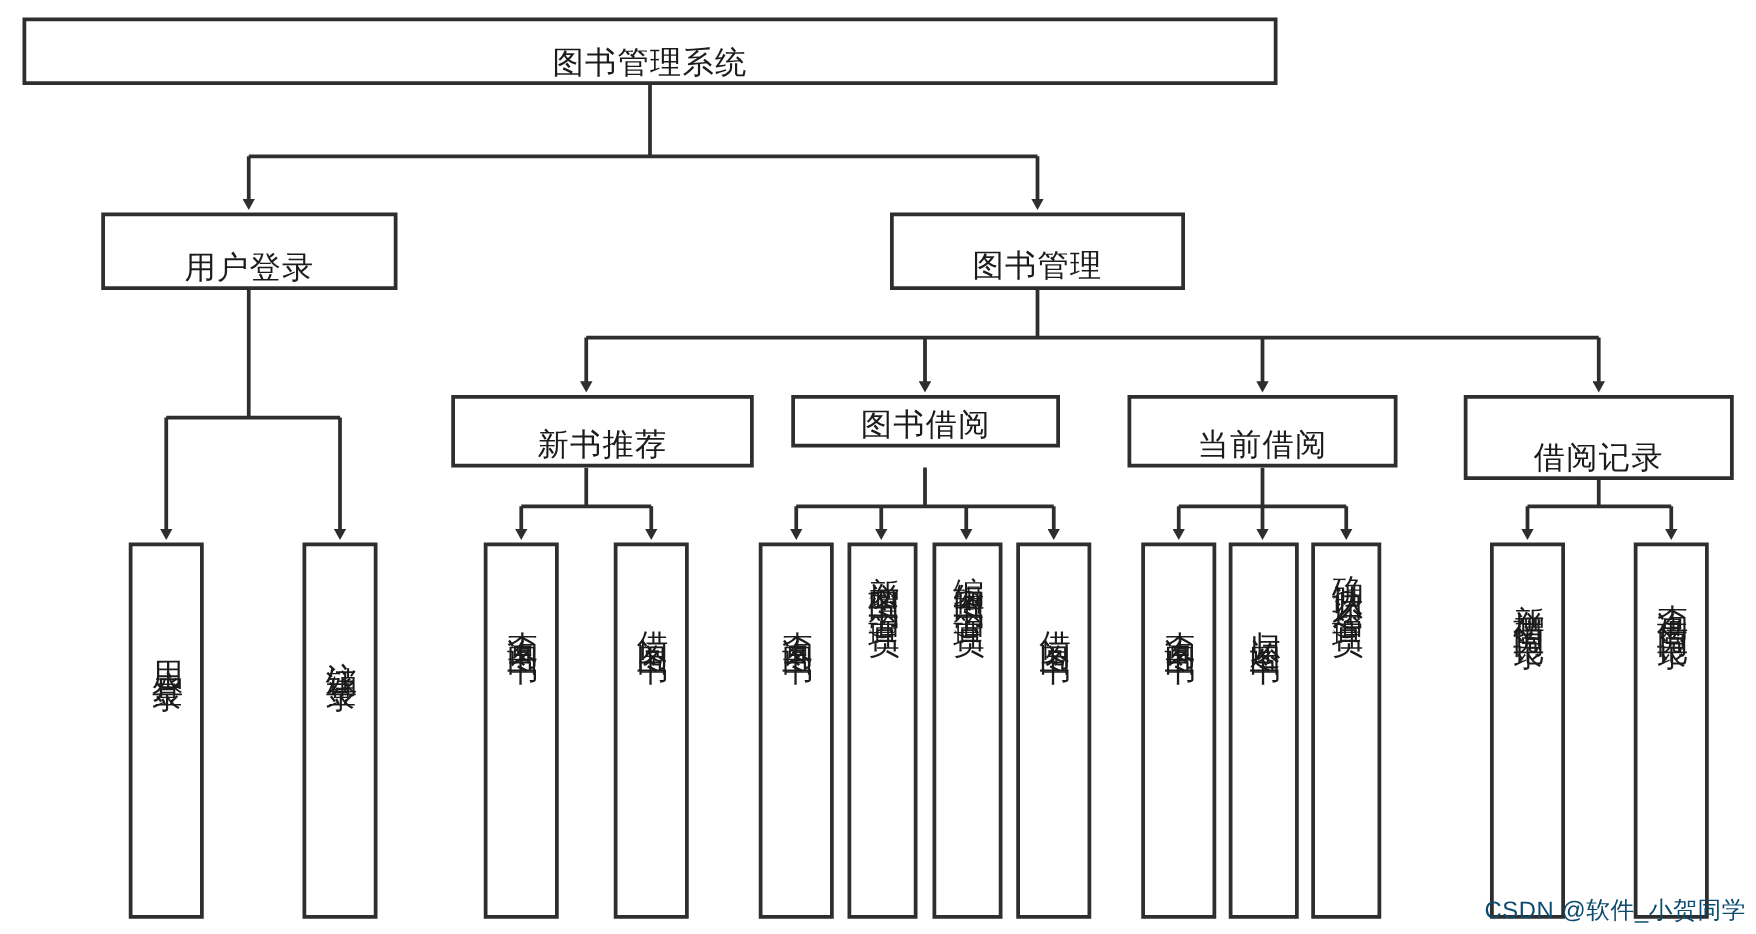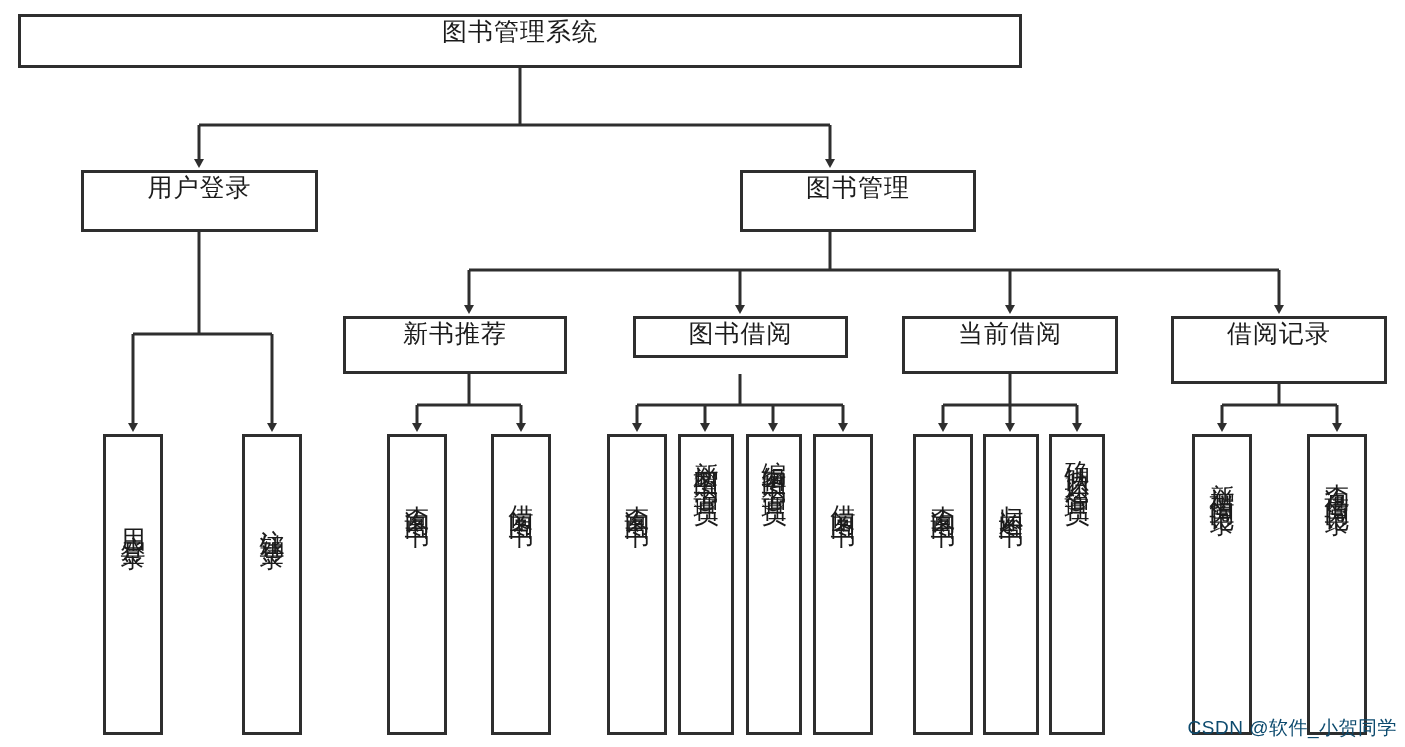--- a/index.html
+++ b/index.html
@@ -22,21 +22,21 @@
     width: 1405px;
     height: 747px;
     pointer-events: none;
   }
   .node {
     position: absolute;
     box-sizing: border-box;
     border: 3px solid #2e2e2e;
     background: #ffffff;
     display: flex;
-    align-items: flex-start;
+    align-items: flex-end;
     justify-content: center;
     color: #1b1b1b;
   }
   .node .lbl {
     display: block;
     line-height: 1.18;
     text-align: center;
     white-space: nowrap;
   }
   .node.horiz .lbl {
@@ -133,25 +133,25 @@
   </svg>
 
   <div class="node horiz" style="left:18px; top:14px; width:1004px; height:54px;">
     <span class="lbl">图书管理系统</span>
   </div>
 
   <div class="node horiz" style="left:81px; top:170px; width:237px; height:62px;">
     <span class="lbl">用户登录</span>
   </div>
 
-  <div class="node horiz" style="left:740px; top:170px; width:236px; height:62px;">
+  <div class="node horiz" style="left:712px; top:170px; width:236px; height:62px;font-family:Liberation Mono, monospace;">
     <span class="lbl">图书管理</span>
   </div>
 
-  <div class="node horiz" style="left:343px; top:316px; width:224px; height:58px;">
+  <div class="node horiz" style="left:361px; top:316px; width:242px; height:58px;">
     <span class="lbl">新书推荐</span>
   </div>
 
   <div class="node horiz" style="left:633px; top:316px; width:215px; height:42px;">
     <span class="lbl">图书借阅</span>
   </div>
 
   <div class="node horiz" style="left:902px; top:316px; width:216px; height:58px;">
     <span class="lbl">当前借阅</span>
   </div>

